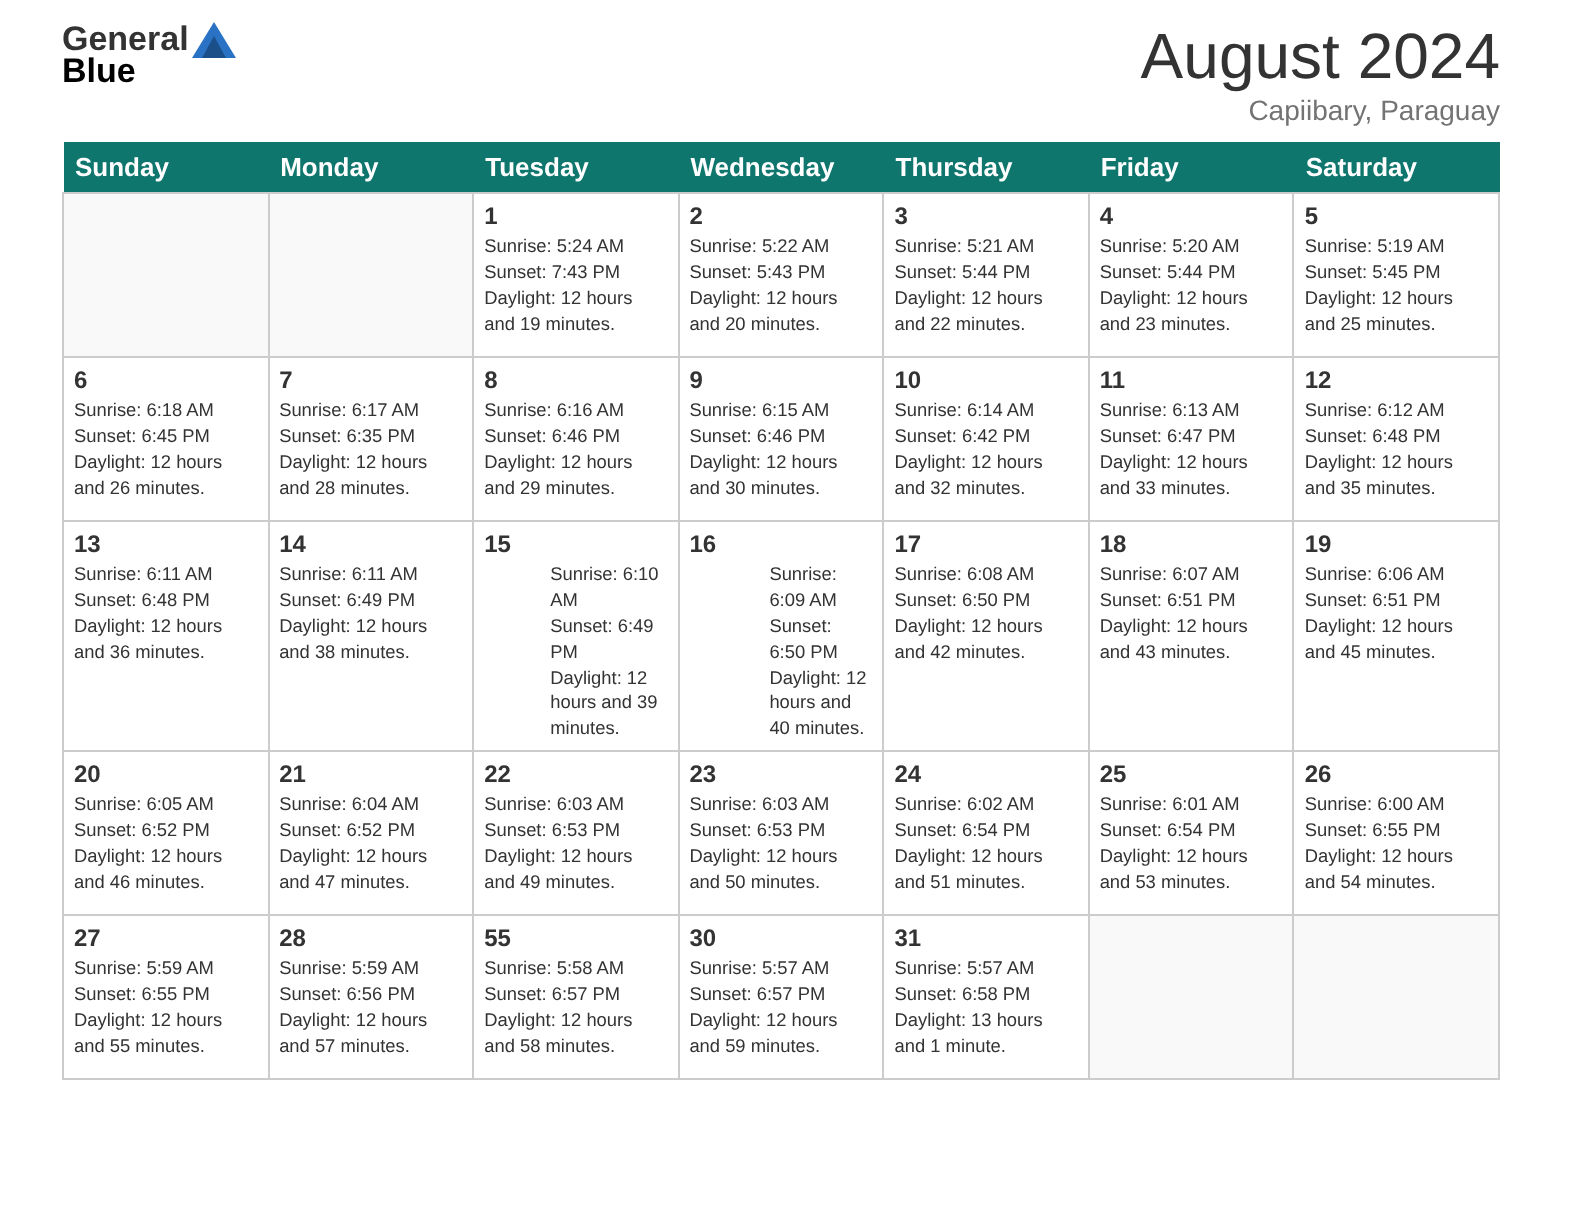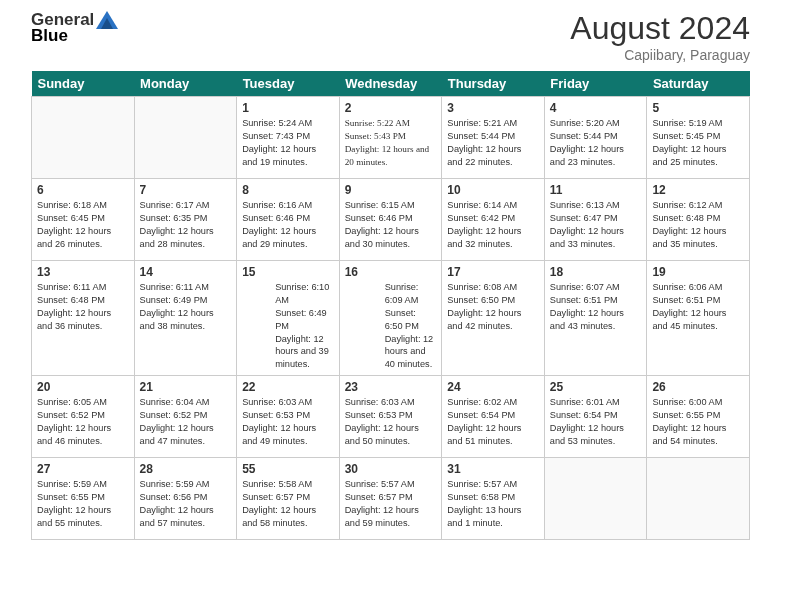--- a/index.html
+++ b/index.html
@@ -114,21 +114,21 @@
           <td class="empty"></td>
           <td class="empty"></td>
           <td>
             <span class="day-num">1</span>
             <div class="cell-text" style="white-space: pre-line;">Sunrise: 5:24 AM
 Sunset: 7:43 PM
 Daylight: 12 hours and 19 minutes.</div>
           </td>
           <td>
             <span class="day-num">2</span>
-            <div class="cell-text" style="white-space: pre-line; font-family: Liberation Serif, serif;">Sunrise: 5:22 AM
+            <div class="cell-text" style="white-space: pre-line;">Sunrise: 5:22 AM
 Sunset: 5:43 PM
 Daylight: 12 hours and 20 minutes.</div>
           </td>
           <td>
             <span class="day-num">3</span>
             <div class="cell-text" style="white-space: pre-line;">Sunrise: 5:21 AM
 Sunset: 5:44 PM
 Daylight: 12 hours and 22 minutes.</div>
           </td>
           <td>

